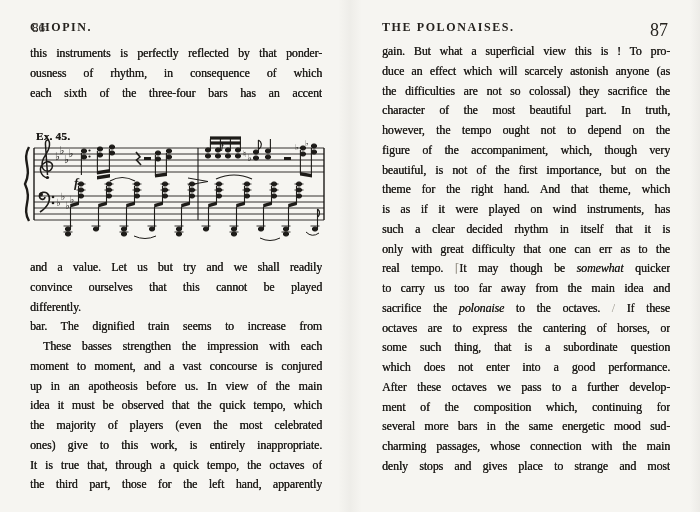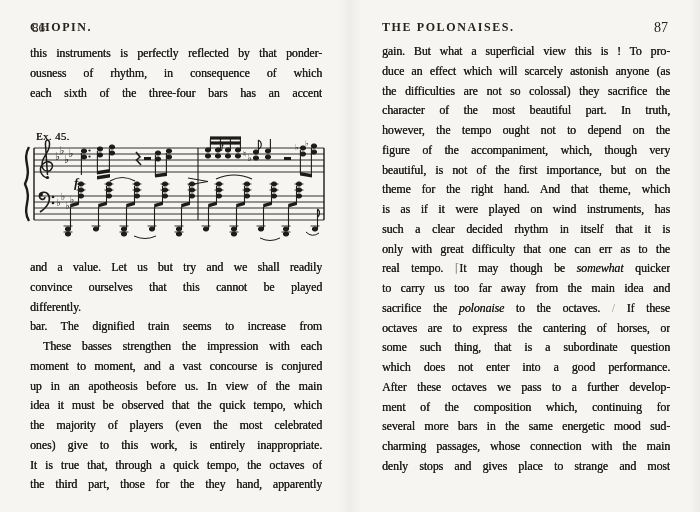--- a/index.html
+++ b/index.html
@@ -28,21 +28,21 @@
   }
 
   .header-row { position:absolute; top:12px; left:30px; width:292px; height:18px; }
   #page-right .header-row { left:32px; width:288px; }
   .running-head {
     position:absolute; left:0; right:0; text-align:left;
     font-size:12px; font-weight:bold; letter-spacing:1.6px; color:#26231f;
   }
   .page-num { position:absolute; font-size:13px; color:#26231f; }
   .page-num.left-num  { left:2px; top:0; }
-  .page-num.right-num { right:2px; top:0; font-size:14px; }
+  .page-num.right-num { right:2px; top:0; font-size:18px; }
 
   .text-block { position:absolute; }
   #left-top-block     { left:30px; top:36px;  width:292px; }
   #left-bottom-block  { left:30px; top:250px; width:292px; }
   #right-text-block   { left:32px; top:34px;  width:288px; }
 
   .line {
     font-size:12px;
     line-height:19.75px;
     height:19.75px;
@@ -54,21 +54,21 @@
     text-shadow:0.25px 0 0 currentColor;
     white-space:normal;
   }
   .line.end    { text-align-last:left; }
   .line.indent { padding-left:13px; }
   .it     { font-style:italic;margin-top:24px; }
   .pencil { color:#9b978d; text-shadow:none; font-weight:normal; }
 
   .music-label {
     position:absolute; left:36px; top:122px;
-    font-size:11px; font-weight:normal; letter-spacing:0.3px;
+    font-size:11px; font-weight:bold; letter-spacing:0.3px;
     color:#1d1b18; text-shadow:0.3px 0 0 currentColor;
   }
   .music-wrap { position:absolute; left:18px; top:126px; width:316px; height:114px; }
   .music-wrap svg { display:block; }
 </style>
 </head>
 <body>
 
 <div class="page" id="page-left">
   <div class="header-row">
@@ -334,21 +334,21 @@
     <div class="line">convince ourselves that this cannot be played</div>
     <div class="line end">differently.</div>
     <div class="line">bar. The dignified train seems to increase from</div>
     <div class="line indent">These basses strengthen the impression with each</div>
     <div class="line">moment to moment, and a vast concourse is conjured</div>
     <div class="line">up in an apotheosis before us. In view of the main</div>
     <div class="line">idea it must be observed that the quick tempo, which</div>
     <div class="line">the majority of players (even the most celebrated</div>
     <div class="line">ones) give to this work, is entirely inappropriate.</div>
     <div class="line">It is true that, through a quick tempo, the octaves of</div>
-    <div class="line">the third part, those for the they hand, apparently</div>
+    <div class="line">the third part, those for the left hand, apparently</div>
   </div>
 </div>
 
 <div class="page" id="page-right">
   <div class="header-row">
     <span class="running-head">THE POLONAISES.</span>
     <span class="page-num right-num">87</span>
   </div>
 
   <div class="text-block" id="right-text-block">

